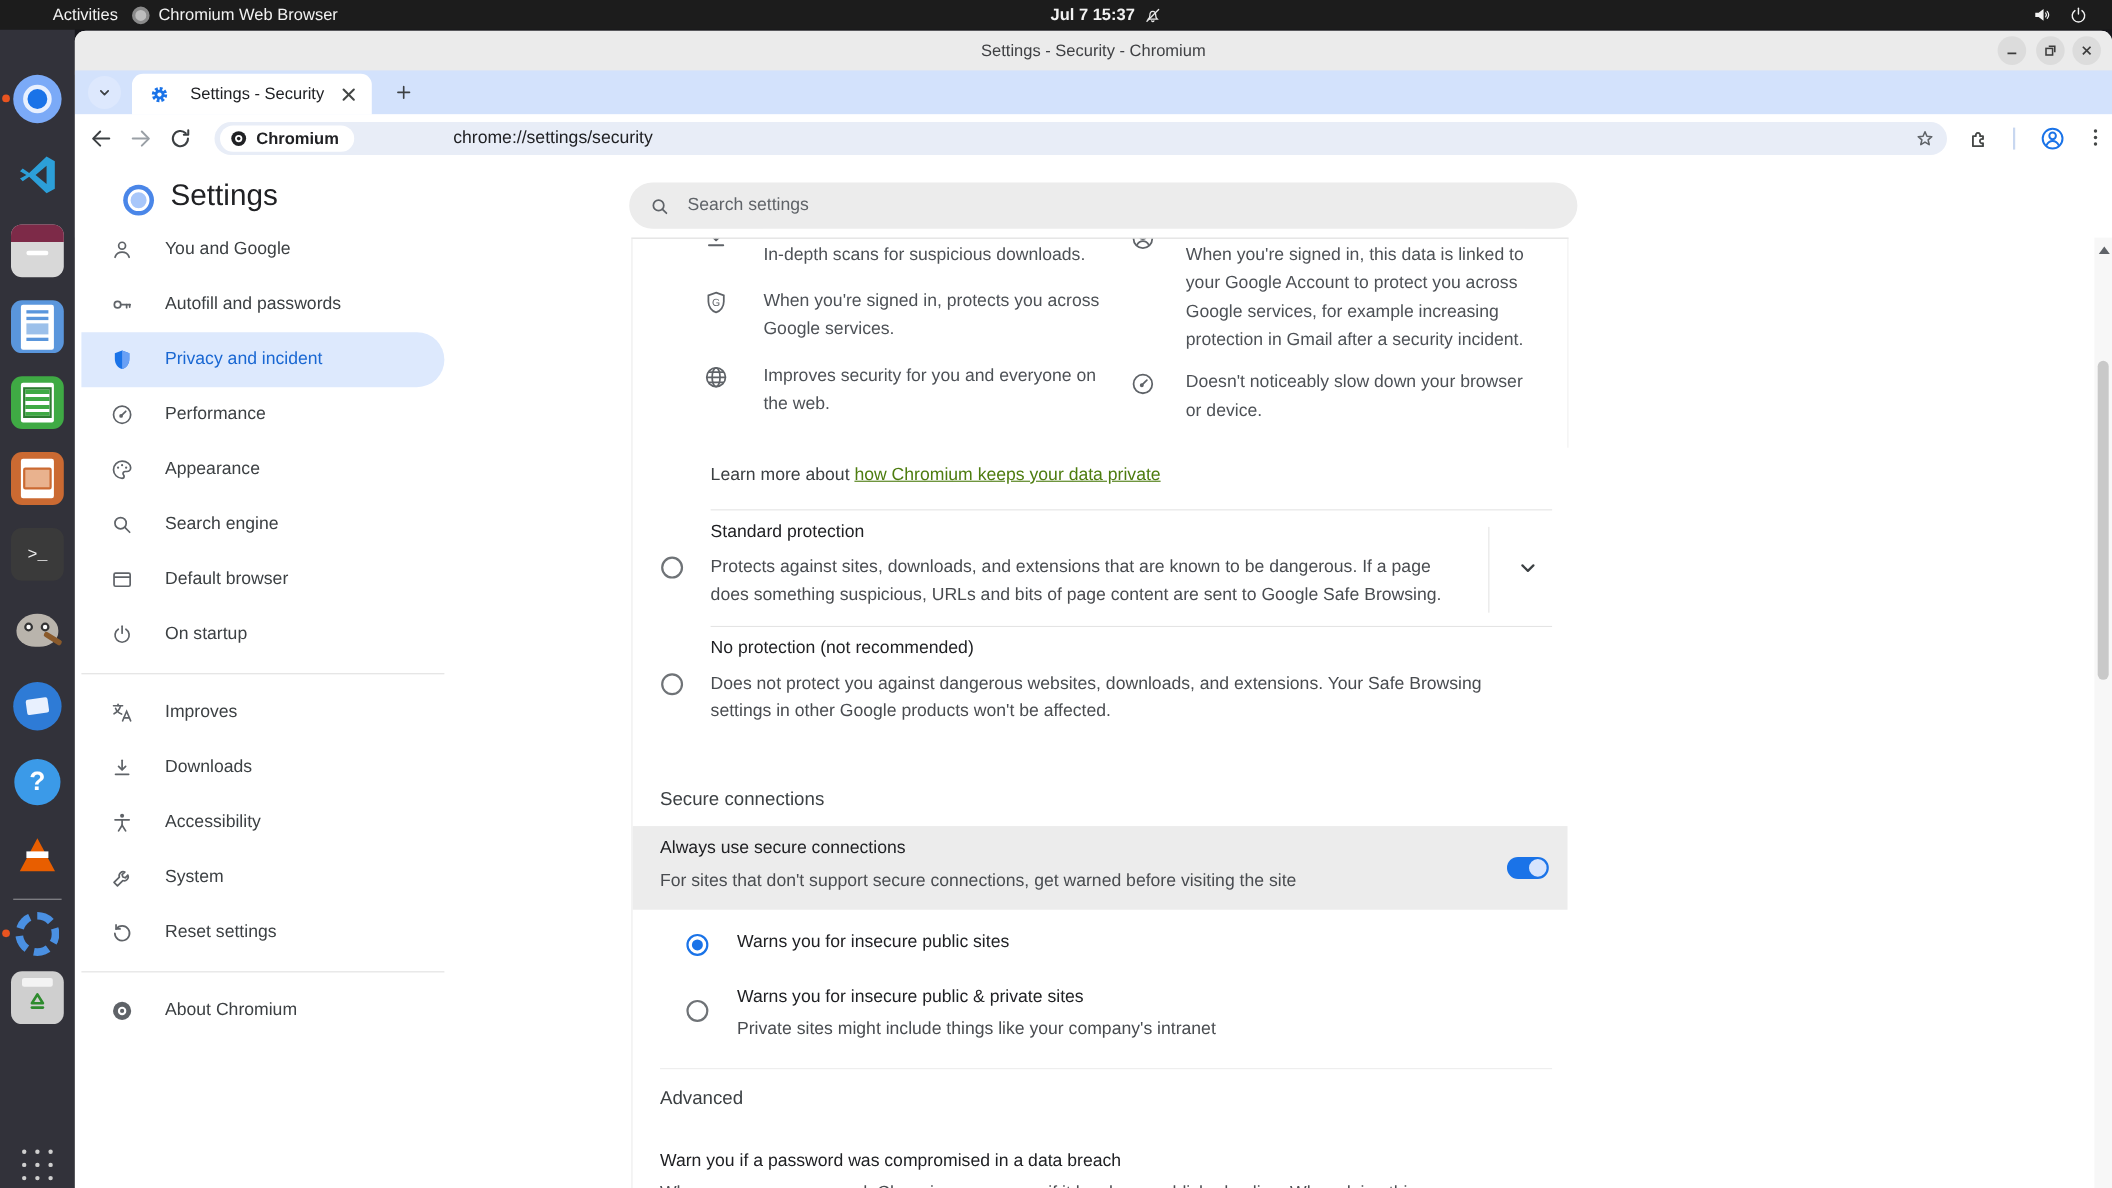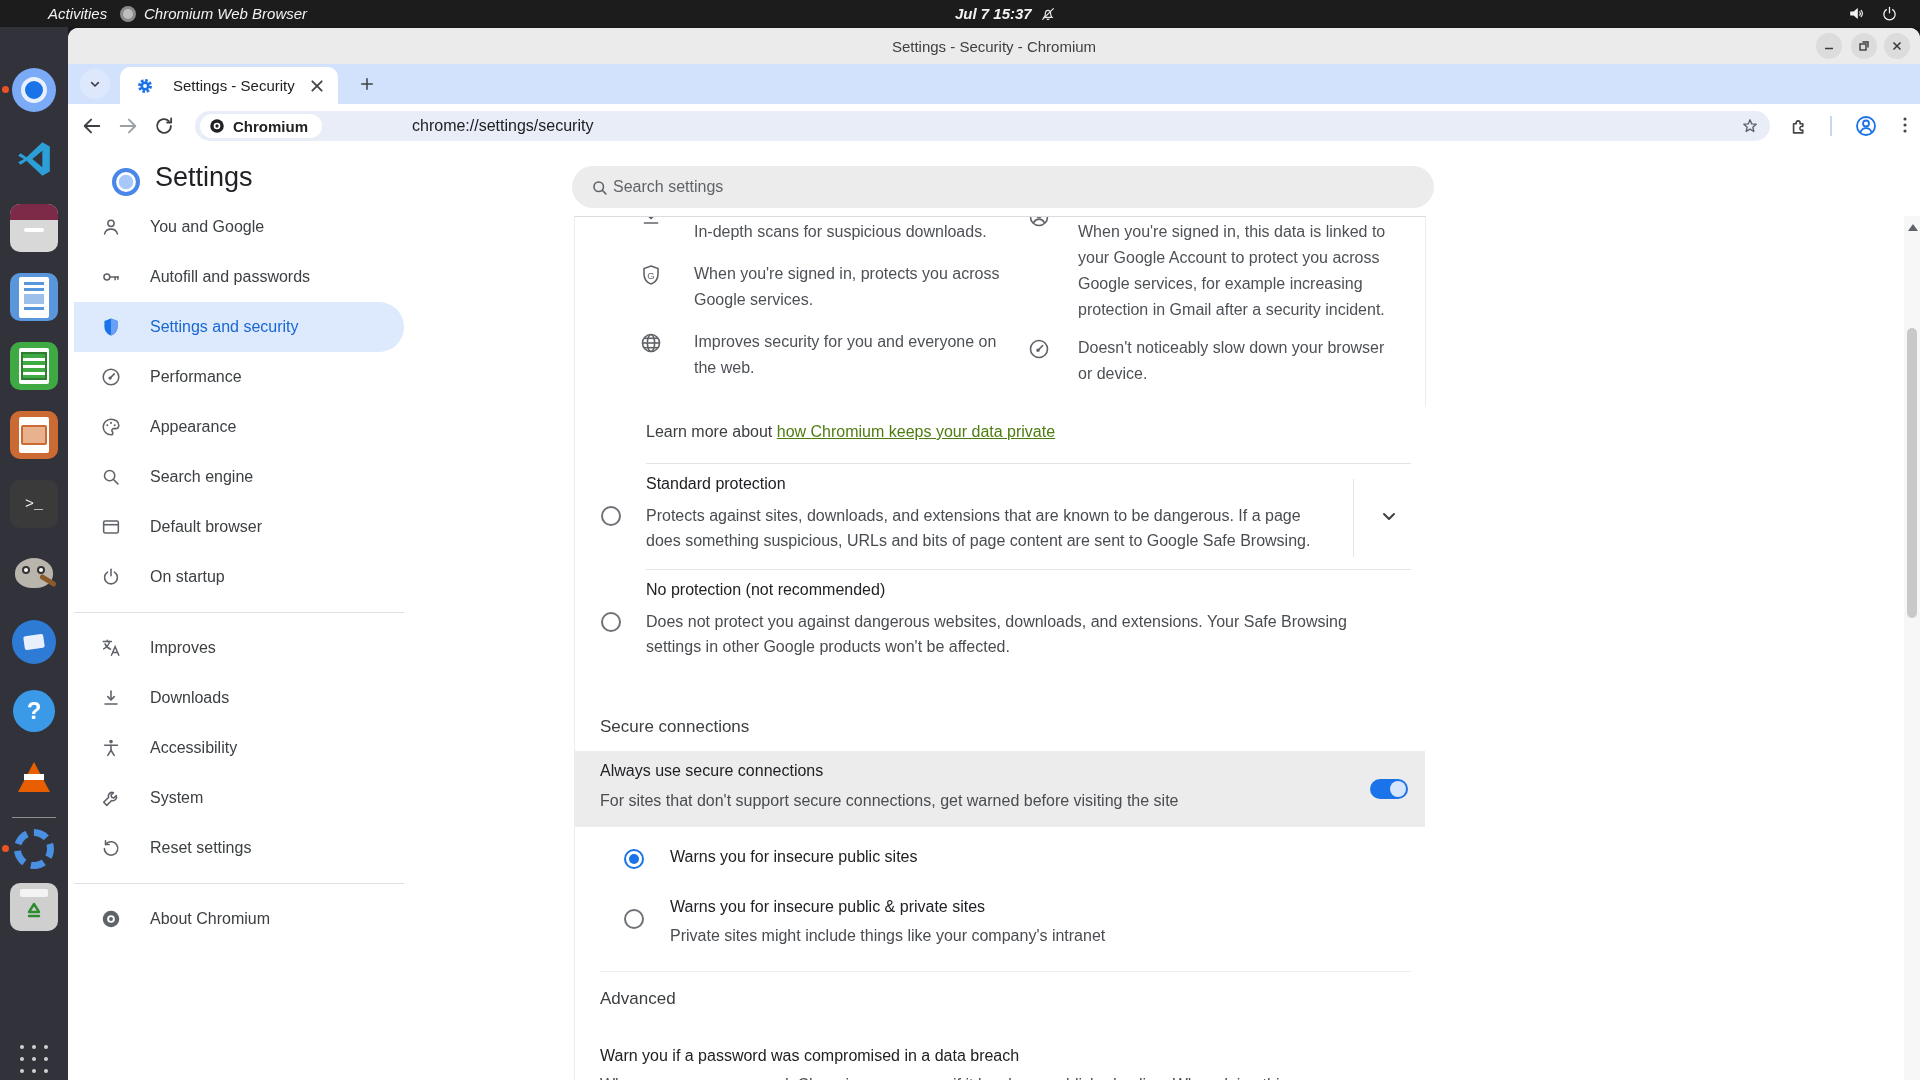--- a/index.html
+++ b/index.html
@@ -1,36 +1,36 @@
 <!DOCTYPE html>
 <html><head>
 <meta charset="utf-8">
 <style>
   html,body{margin:0;padding:0;background:#17171c;width:1920px;height:1080px;overflow:hidden;
     font-family:"Liberation Sans","DejaVu Sans",sans-serif;-webkit-font-smoothing:antialiased;}
   .abs{position:absolute;}
   
-  #topbar{left:0;top:0;width:1920px;height:27px;background:#1c1c1c;color:#f2f2f2;font-size:15px;font-style:italic;}
+  #topbar{left:0;top:0;width:1920px;height:27px;background:#1c1c1c;color:#f2f2f2;font-size:15px;}
   #topbar .tb-item{top:0;height:27px;display:flex;align-items:center;gap:8px;}
   
   #dock{left:0;top:27px;width:68px;height:1053px;background:#32323a;}
   .dock-ic{left:10px;width:48px;height:48px;border-radius:10px;display:flex;align-items:center;justify-content:center;}
   .run-dot{left:2px;width:7px;height:7px;border-radius:50%;background:#e95420;}
   
   #win{left:68px;top:28px;width:1852px;height:1052px;background:#fff;border-radius:10px 10px 0 0;overflow:hidden;}
   #titlebar{left:0;top:0;width:1852px;height:40px;background:#ebebeb;}
   .winbtn{top:5px;width:26px;height:26px;border-radius:50%;background:#dcdcdc;display:flex;align-items:center;justify-content:center;color:#3c3c3c;}
   #tabstrip{left:0;top:36px;width:1852px;height:40px;background:#d3e2fc;}
   #tab{left:52px;top:3px;width:218px;height:37px;background:#fff;border-radius:10px 10px 0 0;display:flex;align-items:center;}
   #toolbar{left:0;top:76px;width:1852px;height:44px;background:#fff;}
   #omnibox{left:127px;top:7px;width:1575px;height:30px;background:#e8edf7;border-radius:15px;display:flex;align-items:center;}
   #sitechip{left:5px;top:3px;height:24px;border-radius:12px;background:#fff;display:flex;align-items:center;gap:7px;padding:0 14px 0 8px;}
   
   #pagehead{left:0;top:120px;width:1852px;height:68px;background:#fff;}
-  #searchbox{left:504px;top:18px;width:862px;height:42px;background:#ececec;border-radius:21px;display:flex;align-items:center;gap:4px;padding-left:18px;box-sizing:border-box;color:#5f6368;}
+  #searchbox{left:504px;top:18px;width:862px;height:42px;background:#ececec;border-radius:21px;display:flex;align-items:center;gap:16px;padding-left:18px;box-sizing:border-box;color:#5f6368;}
   #sidenav{left:6px;top:174px;width:330px;}
   .nav-item{position:relative;height:50px;display:flex;align-items:center;gap:28px;padding-left:26px;color:#3c4043;font-size:16px;font-weight:500;}
   .nav-item svg{flex:0 0 auto;color:#5f6368;}
   .nav-item.sel{background:#dde9fd;border-radius:0 25px 25px 0;color:#1967d2;}
   .nav-div{height:1px;background:#e0e0e0;margin:10px 0;}
   #content{left:506px;top:188px;width:851px;height:864px;background:#fff;border-left:1px solid #ececec;overflow:hidden;}
   .pre{white-space:pre-line;}
   .b-ic{color:#5f6368;}
   .btxt{font-size:16px;line-height:26px;color:#4d5156;}
   .row-title{font-size:16px;color:#202124;}
@@ -283,21 +283,21 @@
           <path d="M16.5 12v3"></path>
           <path d="M19.5 12v2.4"></path>
         </svg>
       <span>Autofill and passwords</span>
     </div>
     <div class="nav-item sel">
       <svg width="22" height="22" viewBox="0 0 24 24">
           <path d="M12 2.8l7.2 2.7v5.7c0 4.9-3 9-7.2 10-4.2-1-7.2-5.1-7.2-10V5.5L12 2.8Z" fill="#1a73e8"></path>
           <path d="M12 2.8l7.2 2.7v5.7c0 4.9-3 9-7.2 10V2.8Z" fill="#69a0f5"></path>
         </svg>
-      <span>Settings and security</span>
+      <span>Privacy and incident</span>
     </div>
     <div class="nav-item">
       <svg width="22" height="22" viewBox="0 0 24 24" fill="none" stroke="currentColor" stroke-width="1.7" stroke-linecap="round">
           <circle cx="12" cy="12" r="8.5"></circle>
           <path d="M11 13.2l4.6-4.6"></path>
           <circle cx="11" cy="13.2" r="1" fill="currentColor"></circle>
         </svg>
       <span>Performance</span>
     </div>
     <div class="nav-item">

